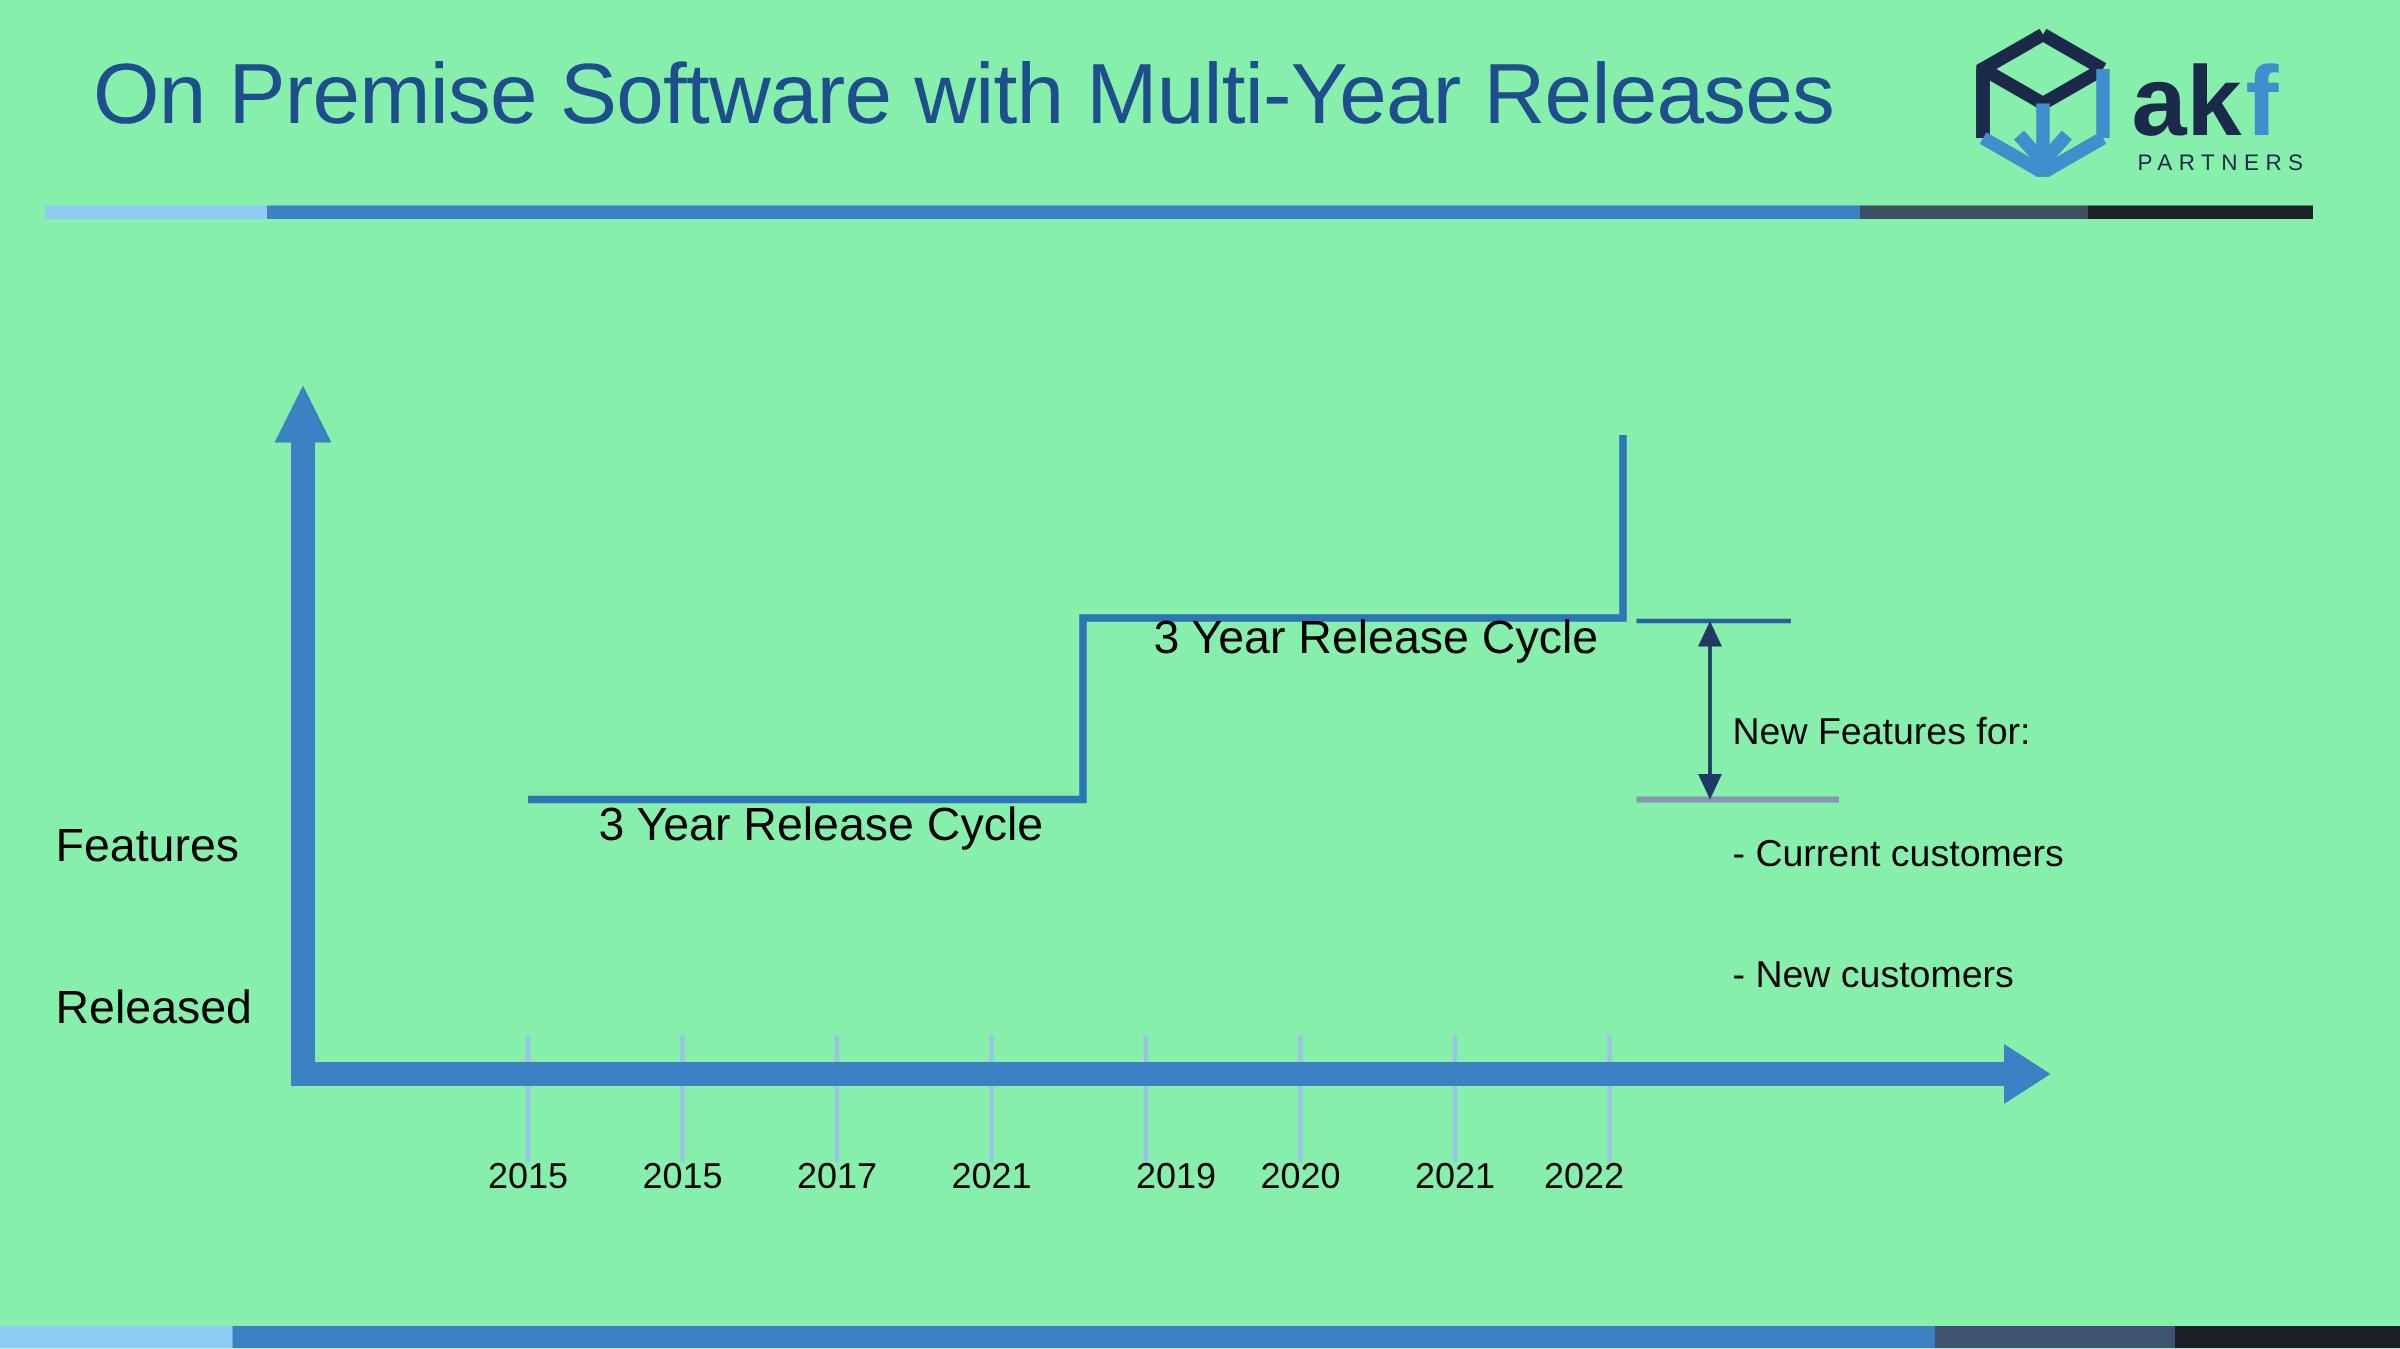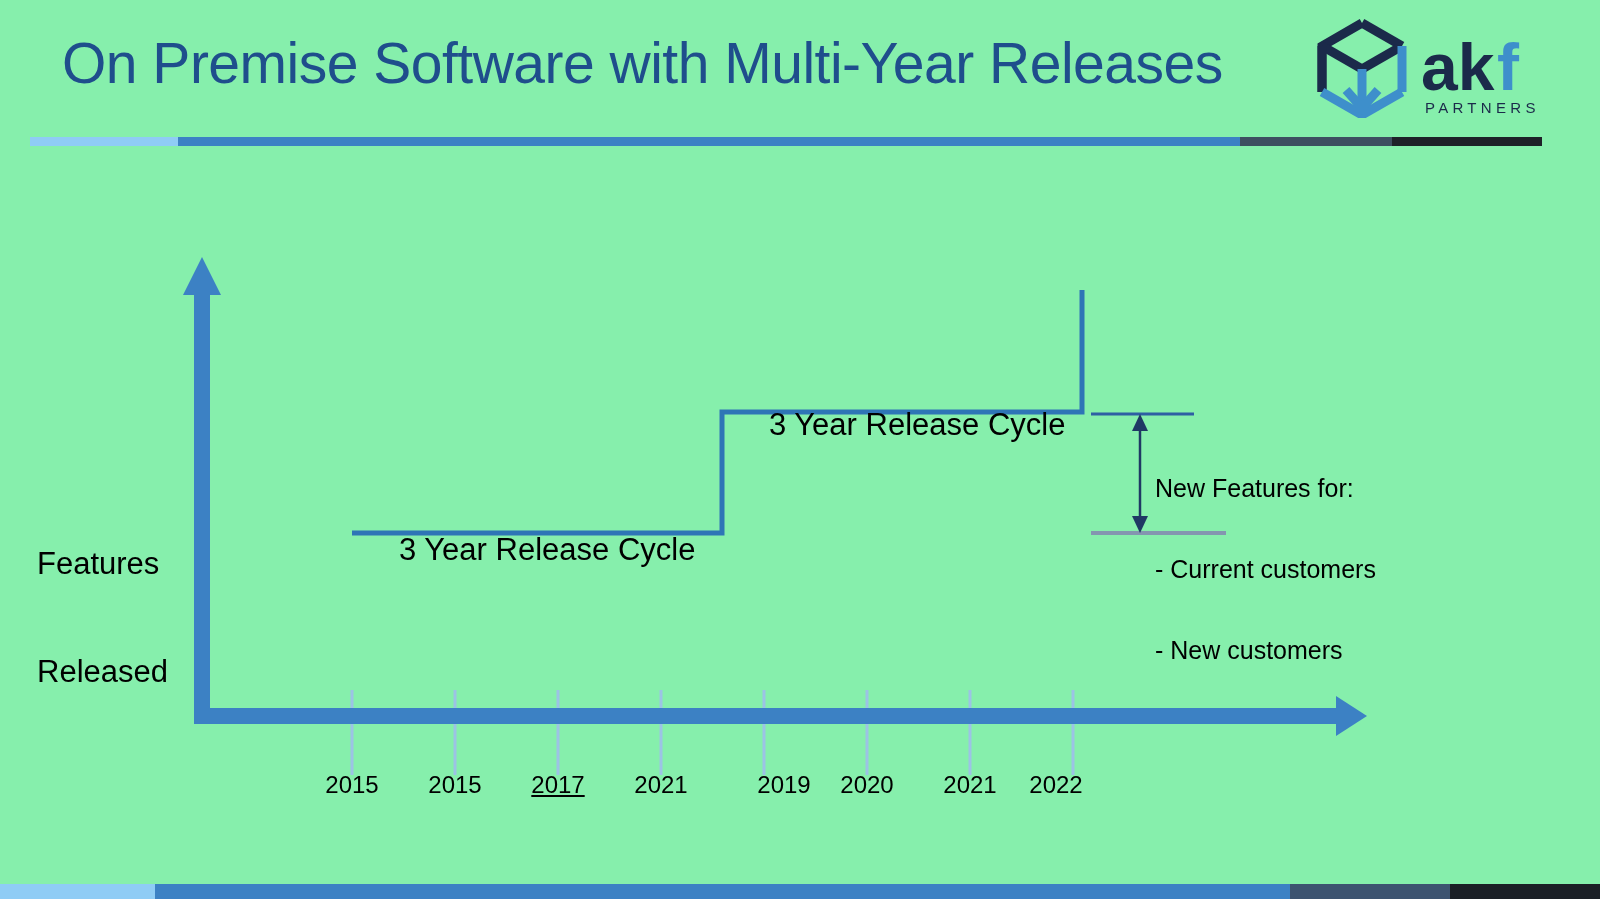--- a/index.html
+++ b/index.html
@@ -189,21 +189,21 @@
 
   <div id="callout-text" class="chart-label">
     <div>New Features for:</div>
     <div>- Current customers</div>
     <div>- New customers</div>
   </div>
 
   <div id="x-tick-labels">
       <div class="tick-label" style="left: 352px; top: 771px;">2015</div>
       <div class="tick-label" style="left: 455px; top: 771px;">2015</div>
-      <div class="tick-label" style="left: 558px; top: 771px; text-decoration: underline;">2017</div>
+      <div class="tick-label" style="left: 558px; top: 771px;">2017</div>
       <div class="tick-label" style="left: 661px; top: 771px;">2021</div>
       <div class="tick-label" style="left: 784px; top: 771px;">2019</div>
       <div class="tick-label" style="left: 867px; top: 771px;">2020</div>
       <div class="tick-label" style="left: 970px; top: 771px;">2021</div>
       <div class="tick-label" style="left: 1056px; top: 771px;">2022</div>
     </div>
 
   <div id="bottom-divider" class="bar-row">
       <div class="bar-seg" style="width: 155px; background: rgb(143, 204, 245);"></div>
       <div class="bar-seg" style="width: 1135px; background: rgb(60, 129, 196);"></div>

